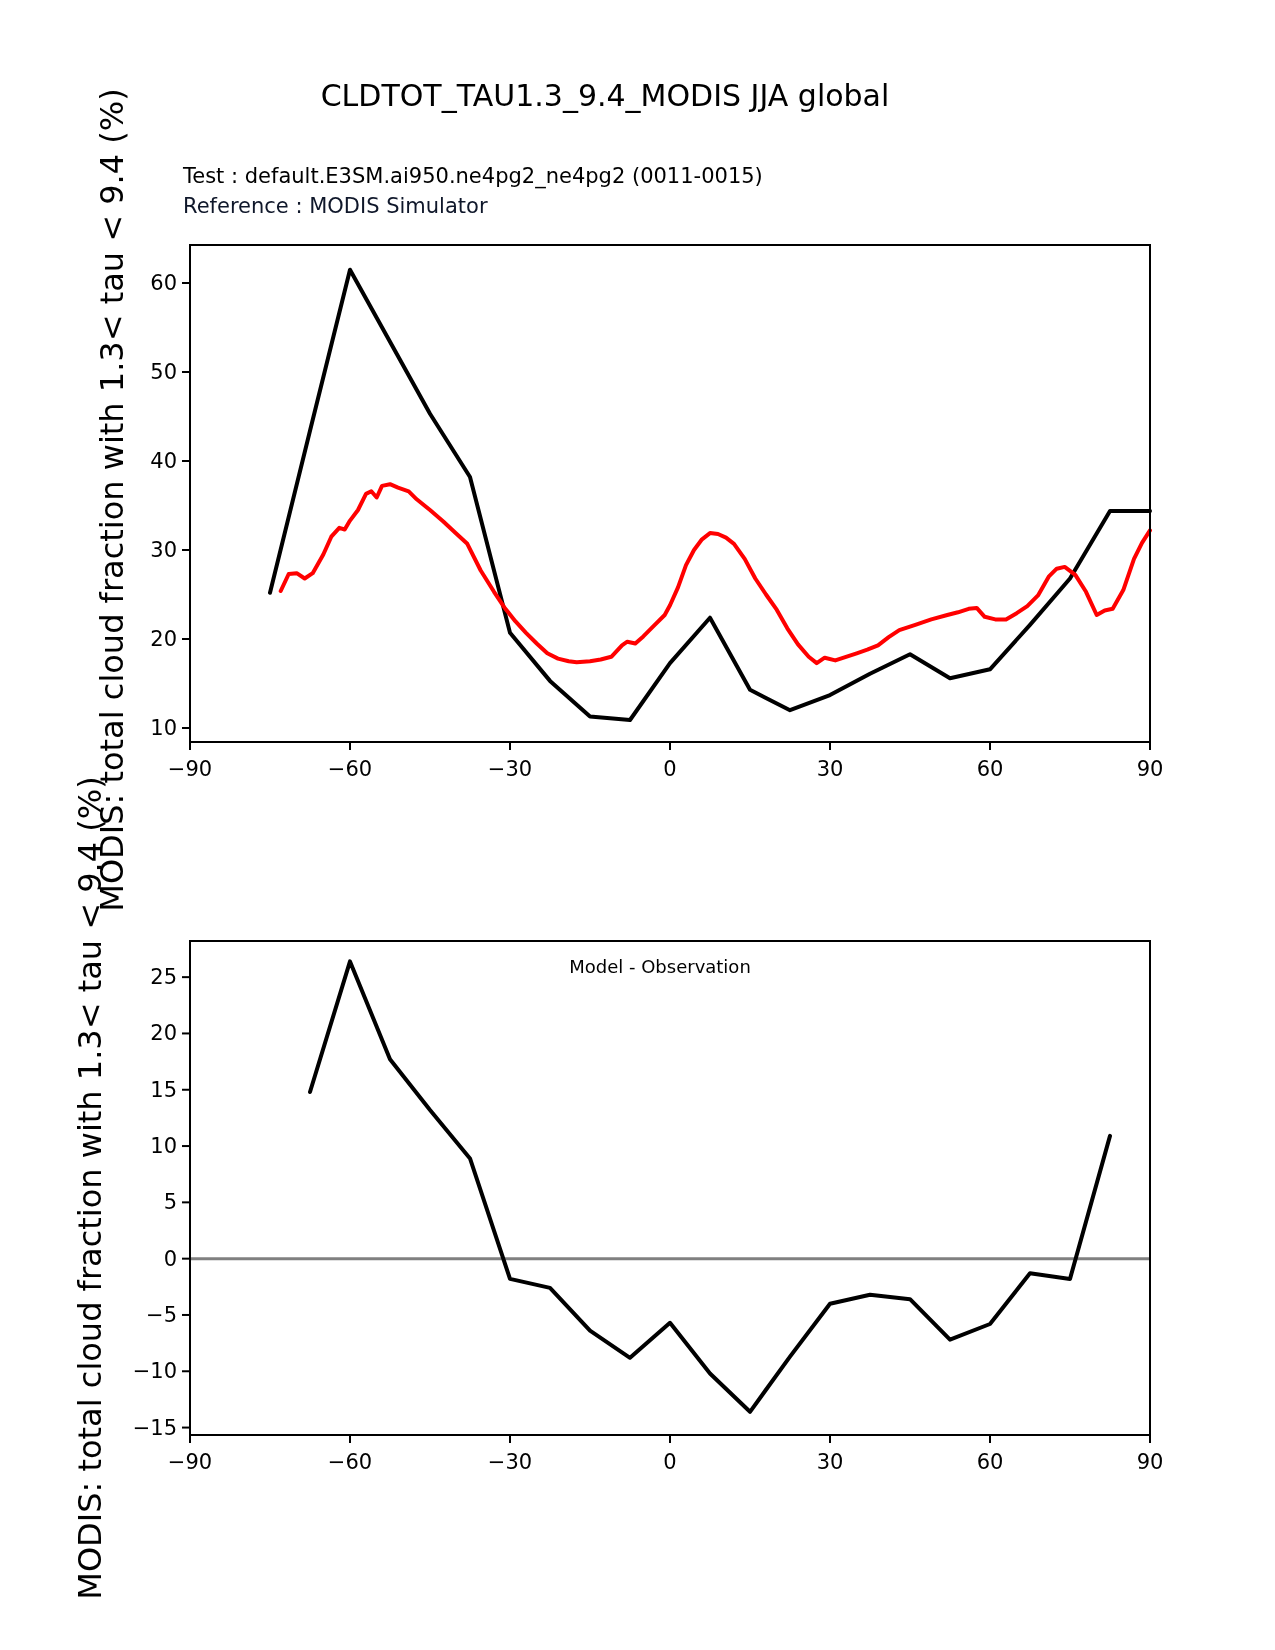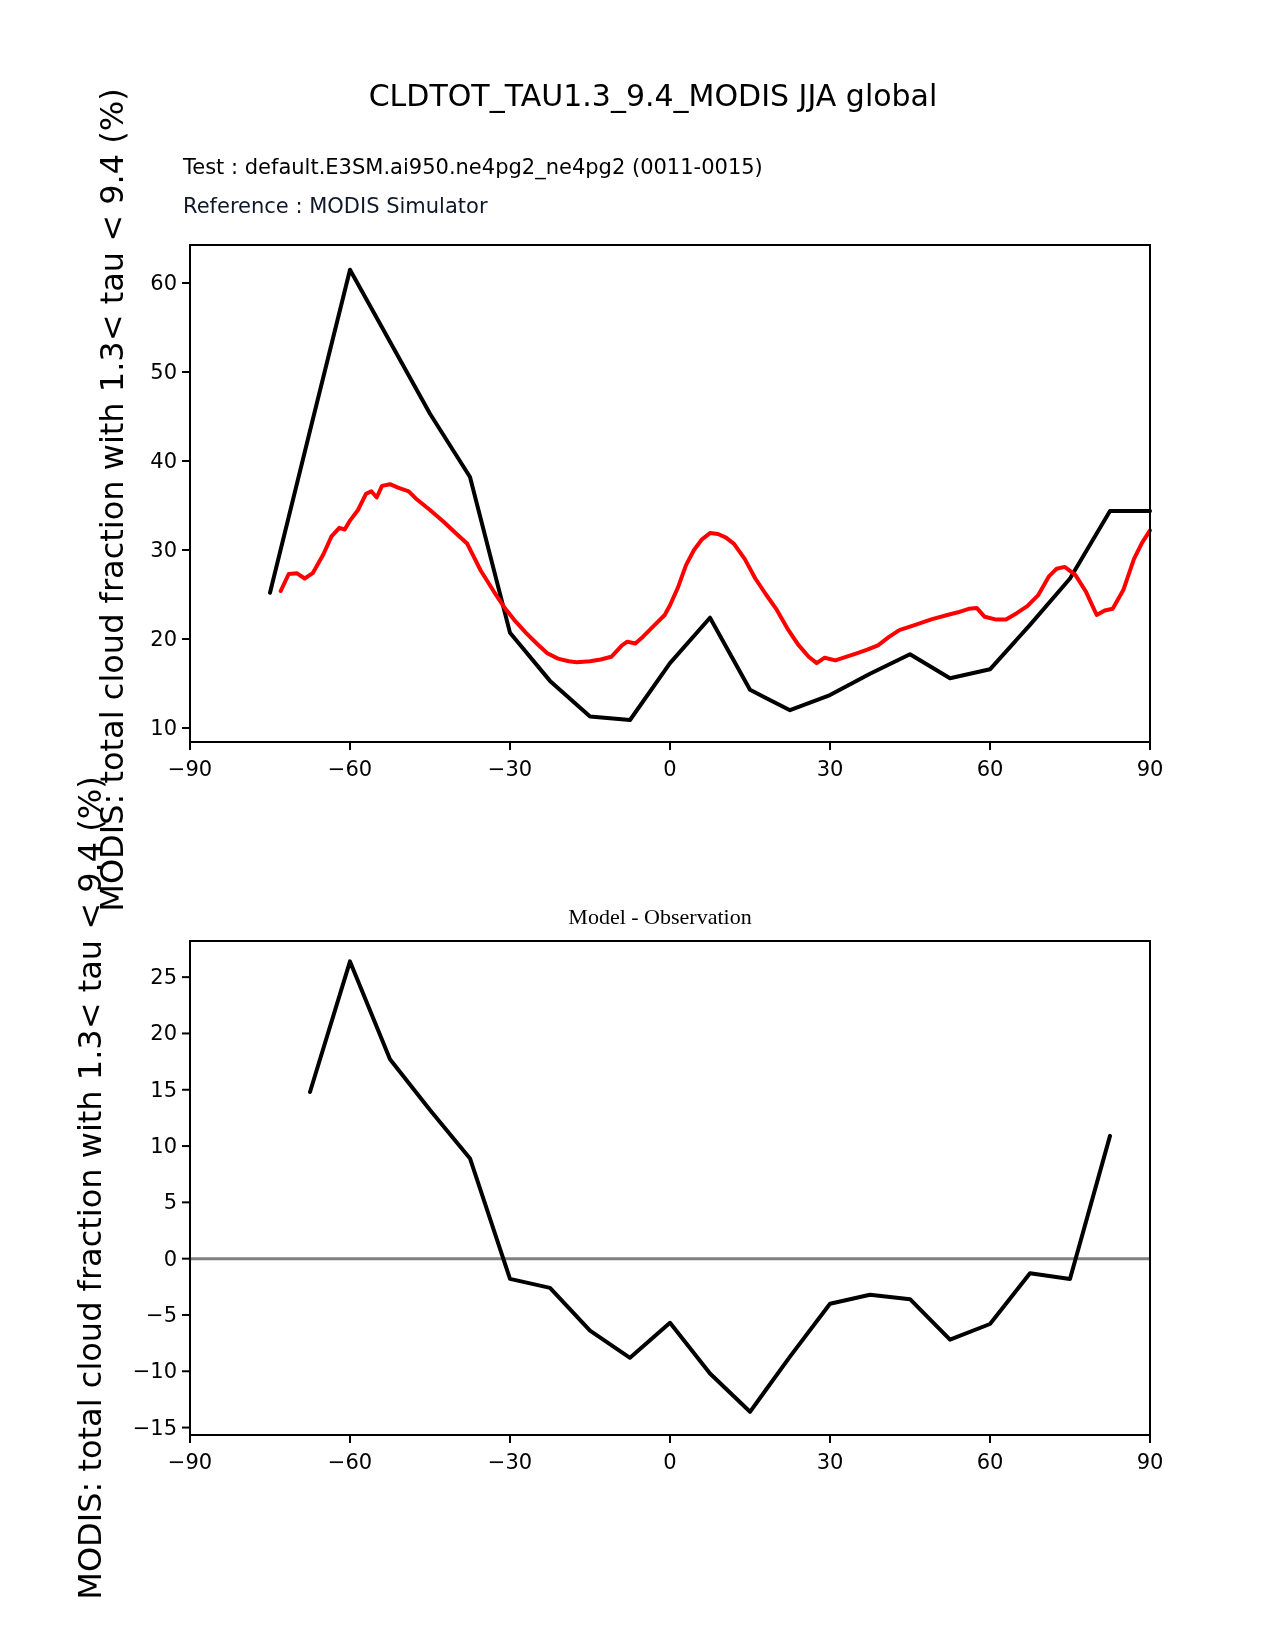--- a/index.html
+++ b/index.html
@@ -2,31 +2,31 @@
 <html><head>
 <meta charset="utf-8">
 <style>
   html,body{margin:0;padding:0;}
   body{
     width:1275px;height:1650px;position:relative;overflow:hidden;
     background:#ffffff;font-family:"DejaVu Sans",sans-serif;color:#000;
   }
   .plot-title{
     position:absolute;left:605px;top:78px;transform:translateX(-50%);
-    font-size:30px;white-space:nowrap;margin-left:48px;
+    font-size:30px;white-space:nowrap;
   }
   .test-label{
-    position:absolute;left:183px;top:155px;font-size:21px;white-space:nowrap;text-align:right;
+    position:absolute;left:183px;top:164px;font-size:21px;white-space:nowrap;text-align:right;
   }
   .ref-label{
     position:absolute;left:183px;top:194px;font-size:21px;white-space:nowrap;
   }
   .subplot-title{
-    position:absolute;left:660px;top:904px;transform:translateX(-50%);
-    font-size:22px;white-space:nowrap;font-family:Liberation Serif, serif;
+    position:absolute;left:660px;top:956px;transform:translateX(-50%);
+    font-size:18px;white-space:nowrap;
   }
   .ylabel{
     position:absolute;font-size:32px;white-space:nowrap;
     transform:translate(-50%,-50%) rotate(-90deg);
   }
   .ylabel-top{left:112px;top:500px;}
   .ylabel-bottom{left:90px;top:1188px;}
   svg{position:absolute;left:0;top:0;}
 </style>
 </head>

